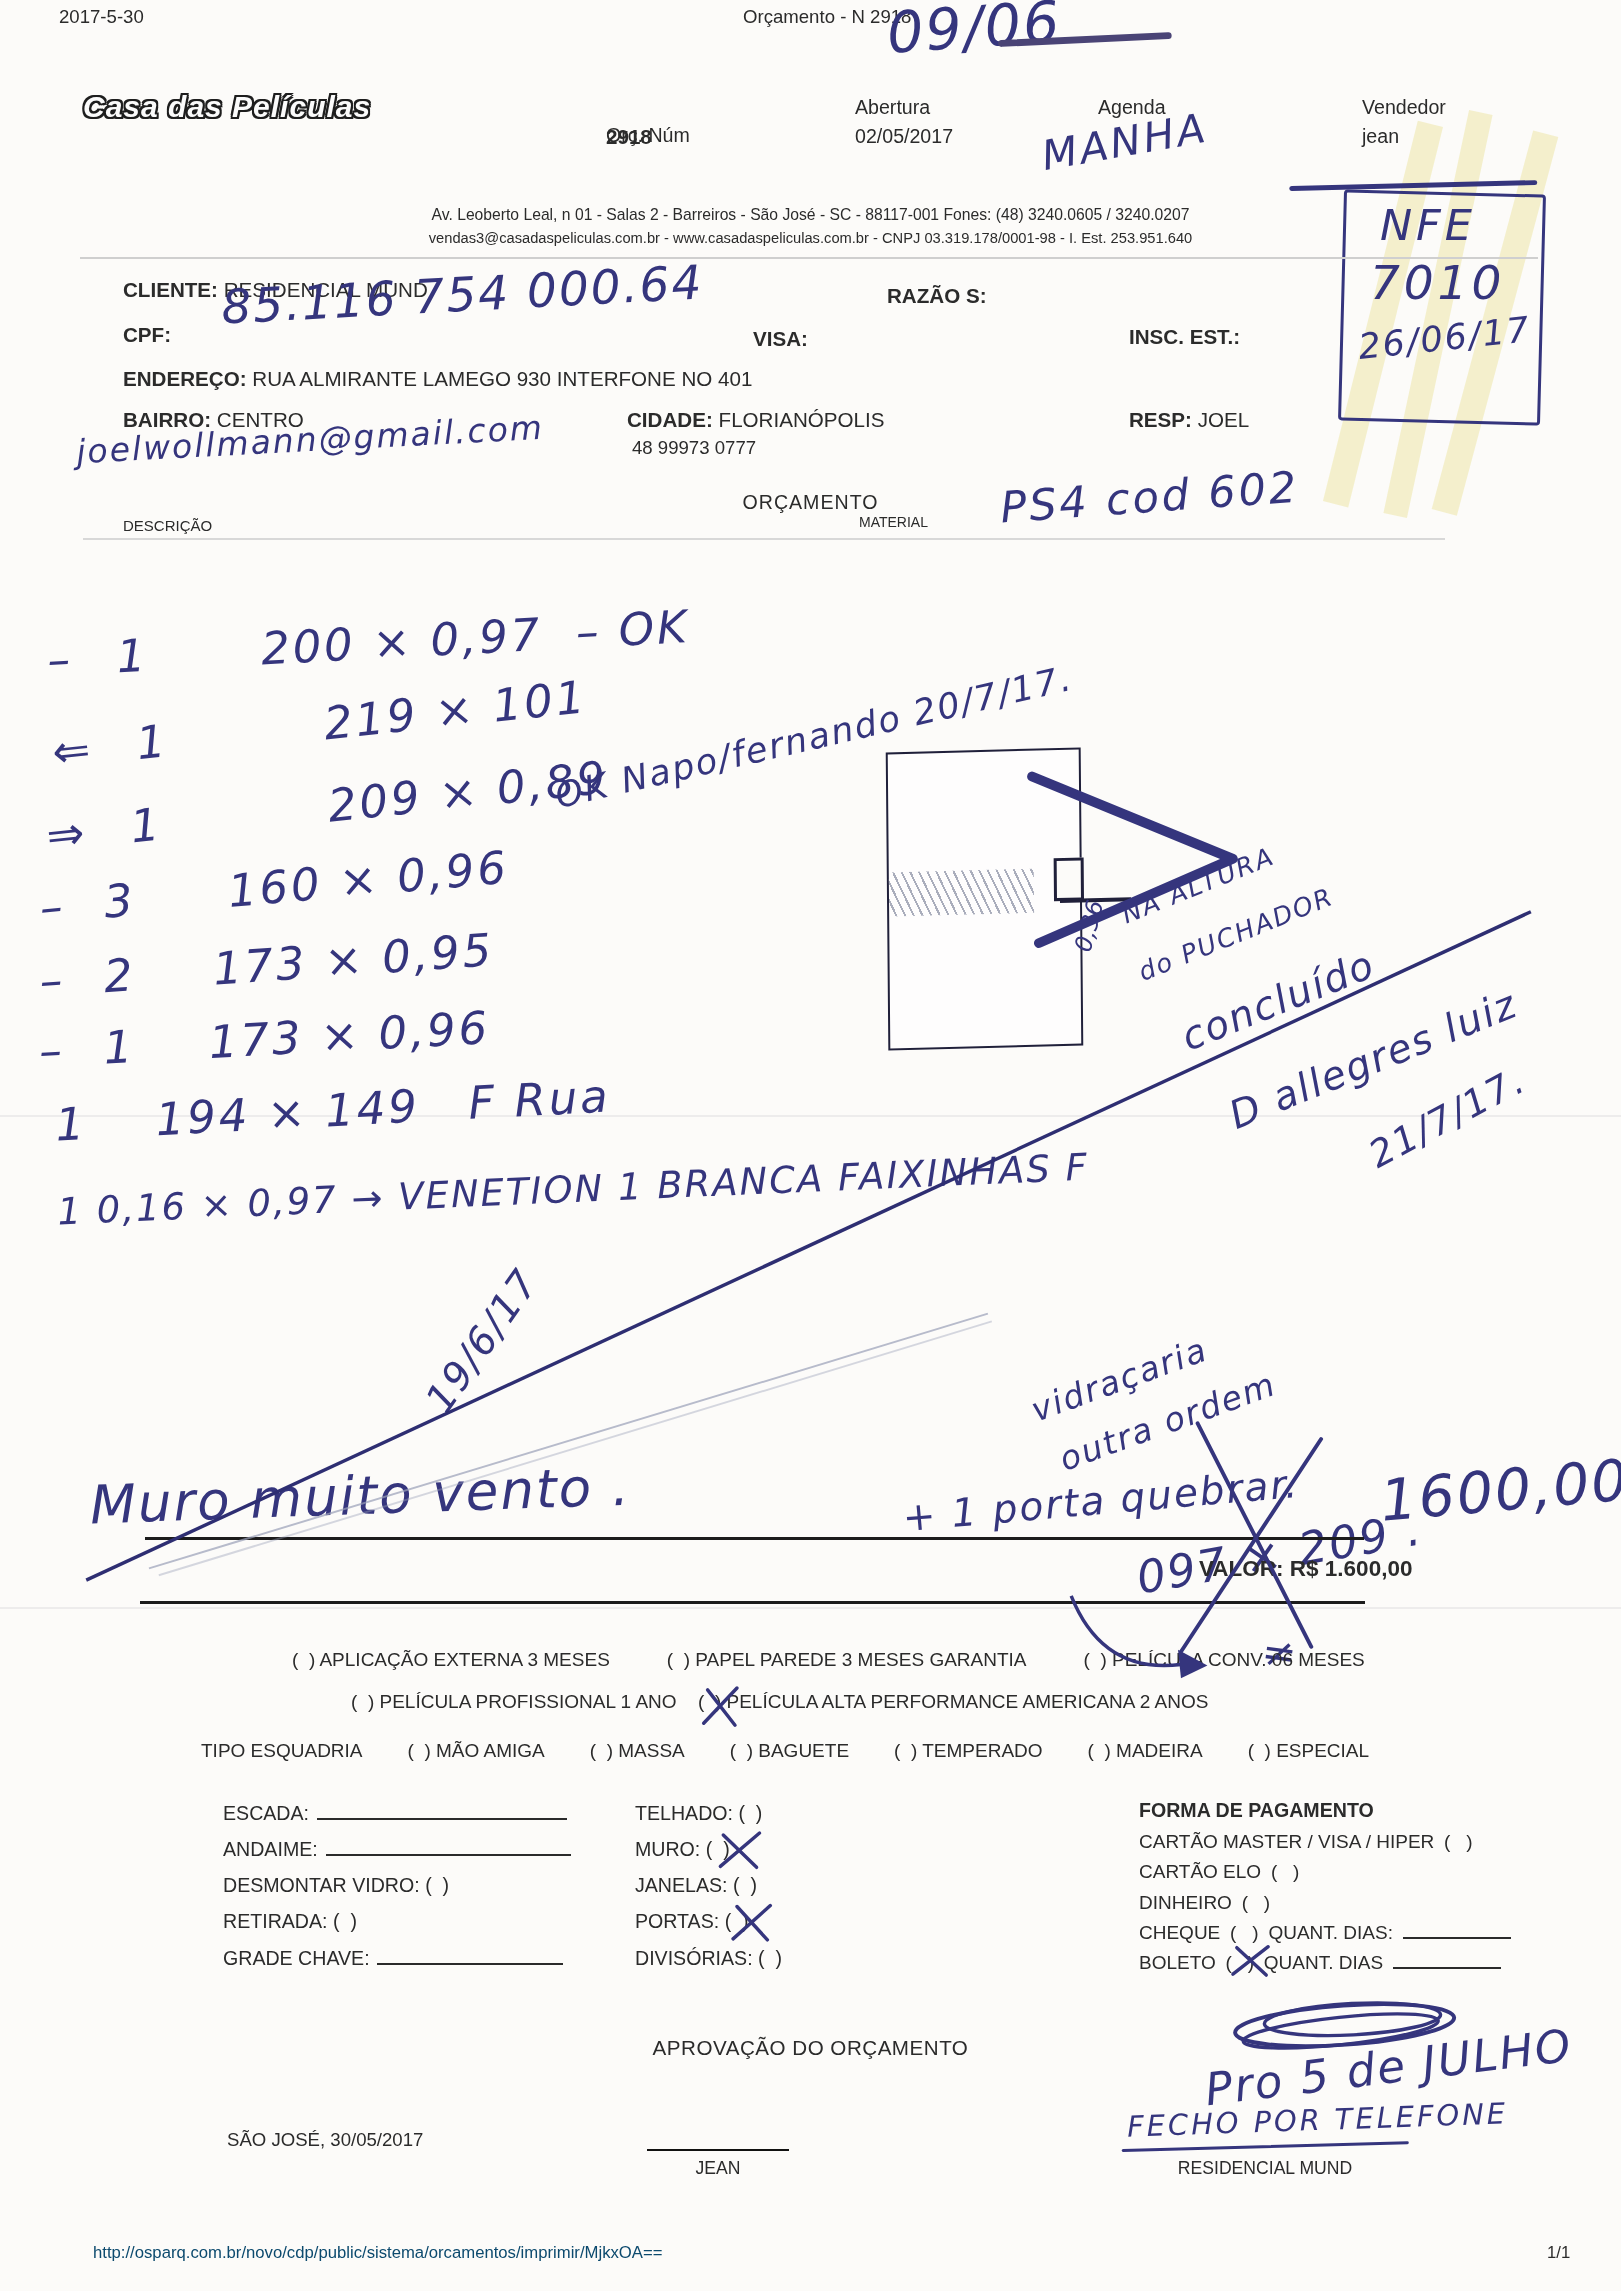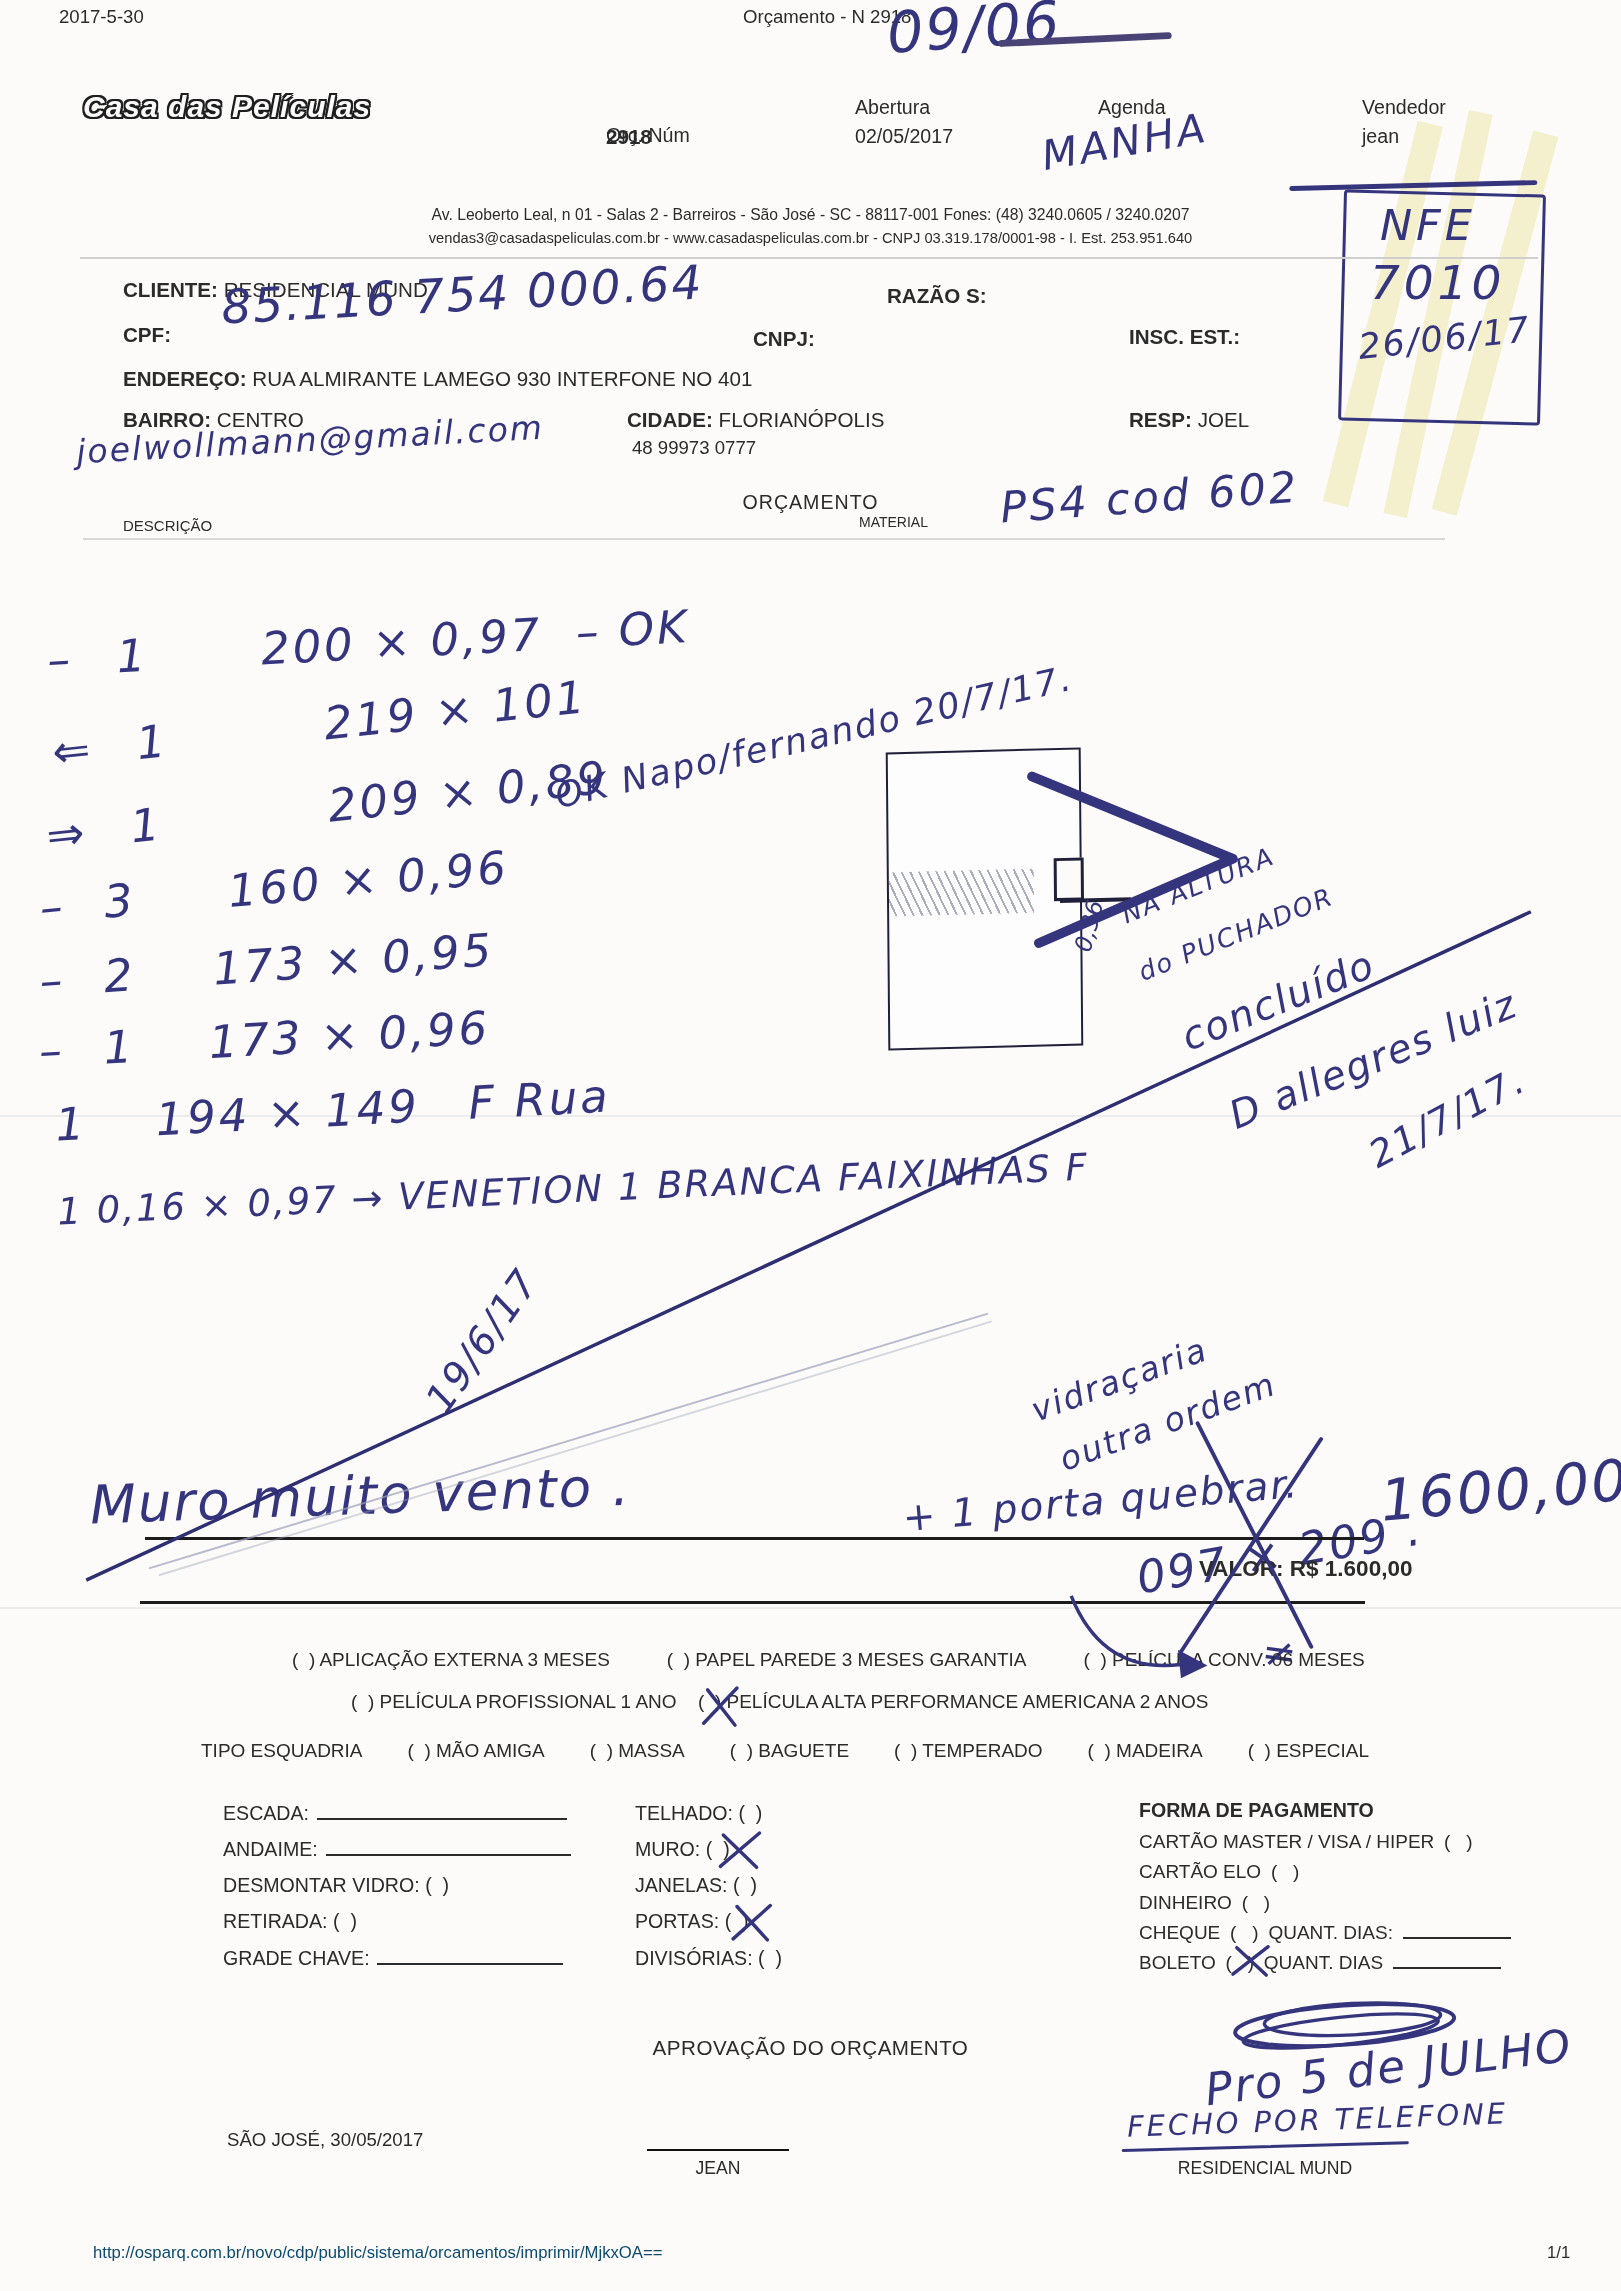--- a/index.html
+++ b/index.html
@@ -55,21 +55,21 @@
   <div class="abs hw" style="left:1380px;top:200px;font-size:43px;letter-spacing:3.9px;">NFE</div>
   <div class="abs hw" style="left:1370px;top:255px;font-size:47px;letter-spacing:3.9px;">7010</div>
   <div class="abs hw" style="left:1358px;top:318px;font-size:35px;transform:rotate(-6deg);letter-spacing:2px;">26/06/17</div>
 
   <div class="rule" style="left:80px;top:257px;width:1458px;"></div>
 
   <div class="abs" style="left:123px;top:278px;font-size:20.6px;"><span class="b">CLIENTE:</span> <span>RESIDENCIAL MUND</span></div>
   <div class="abs b" style="left:887px;top:284px;font-size:20.6px;">RAZÃO S:</div>
   <div class="abs b" style="left:123px;top:323px;font-size:20.6px;">CPF:</div>
   <div class="abs hw" style="left:221px;top:267px;font-size:47px;transform:rotate(-3deg);letter-spacing:2px;">85.116 754 000.64</div>
-  <div class="abs b" style="left:753px;top:327px;font-size:20.6px;">CNPJ:</div>
+  <div class="abs b" style="left:753px;top:327px;font-size:20.6px;">VISA:</div>
   <div class="abs b" style="left:1129px;top:325px;font-size:20.6px;">INSC. EST.:</div>
   <div class="abs" style="left:123px;top:367px;font-size:20.6px;"><span class="b">ENDEREÇO:</span> <span>RUA ALMIRANTE LAMEGO 930 INTERFONE NO 401</span></div>
   <div class="abs" style="left:123px;top:408px;font-size:20.6px;"><span class="b">BAIRRO:</span> <span>CENTRO</span></div>
   <div class="abs" style="left:627px;top:408px;font-size:20.6px;"><span class="b">CIDADE:</span> <span>FLORIANÓPOLIS</span></div>
   <div class="abs" style="left:1129px;top:408px;font-size:20.6px;"><span class="b">RESP:</span> <span>JOEL</span></div>
   <div class="abs hw" style="left:76px;top:420px;font-size:33px;transform:rotate(-3deg);letter-spacing:2px;">joelwollmann@gmail.com</div>
   <div class="abs" style="left:632px;top:437px;font-size:18.6px;text-align:right;">48 99973 0777</div>
 
   <div class="abs center" style="top:467px;font-size:19.6px;letter-spacing:1px;">ORÇAMENTO</div>
   <div class="abs" style="left:123px;top:517px;font-size:15px;">DESCRIÇÃO</div>

